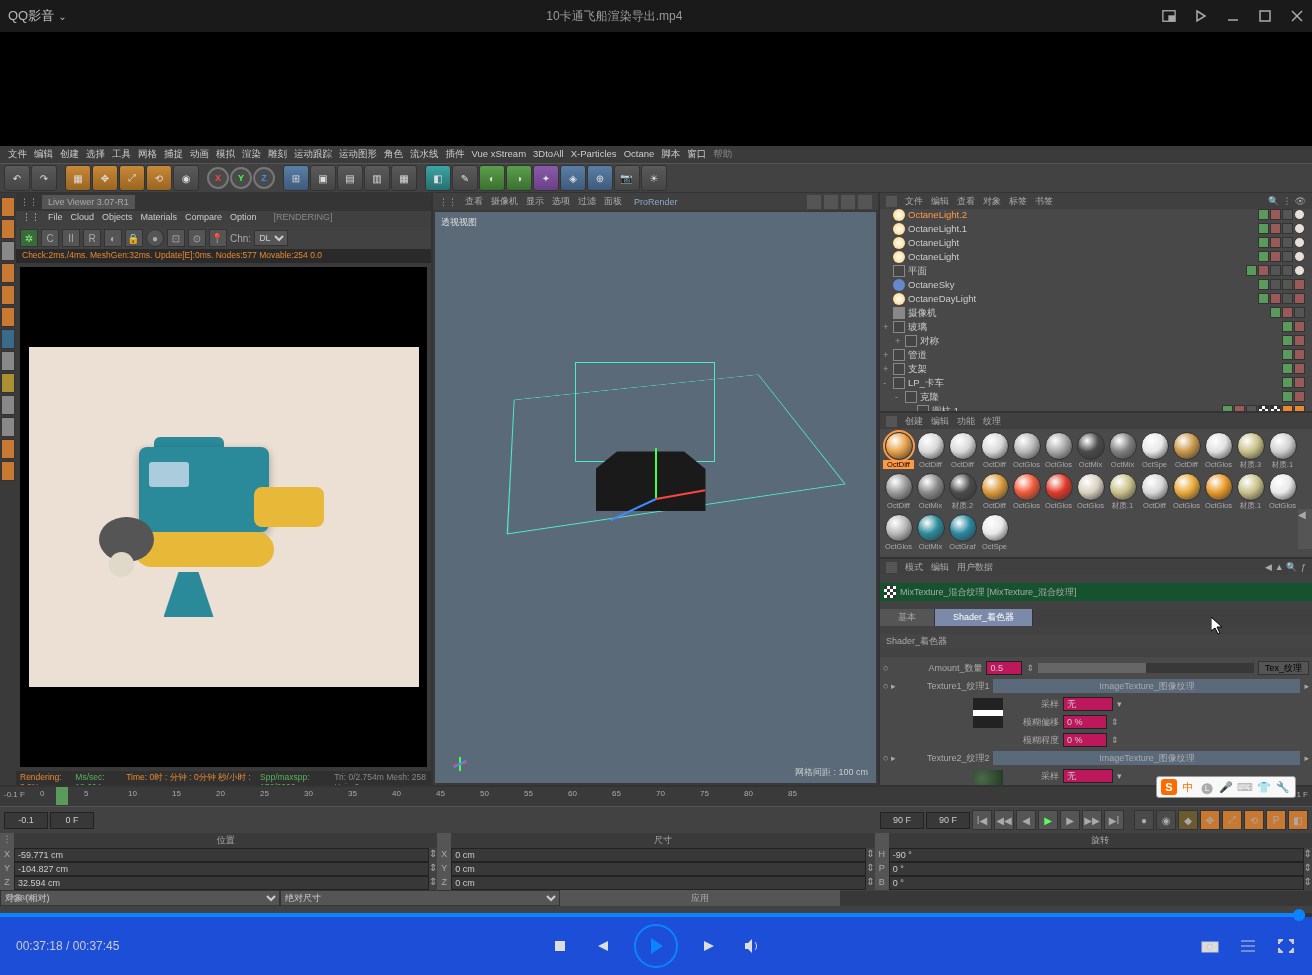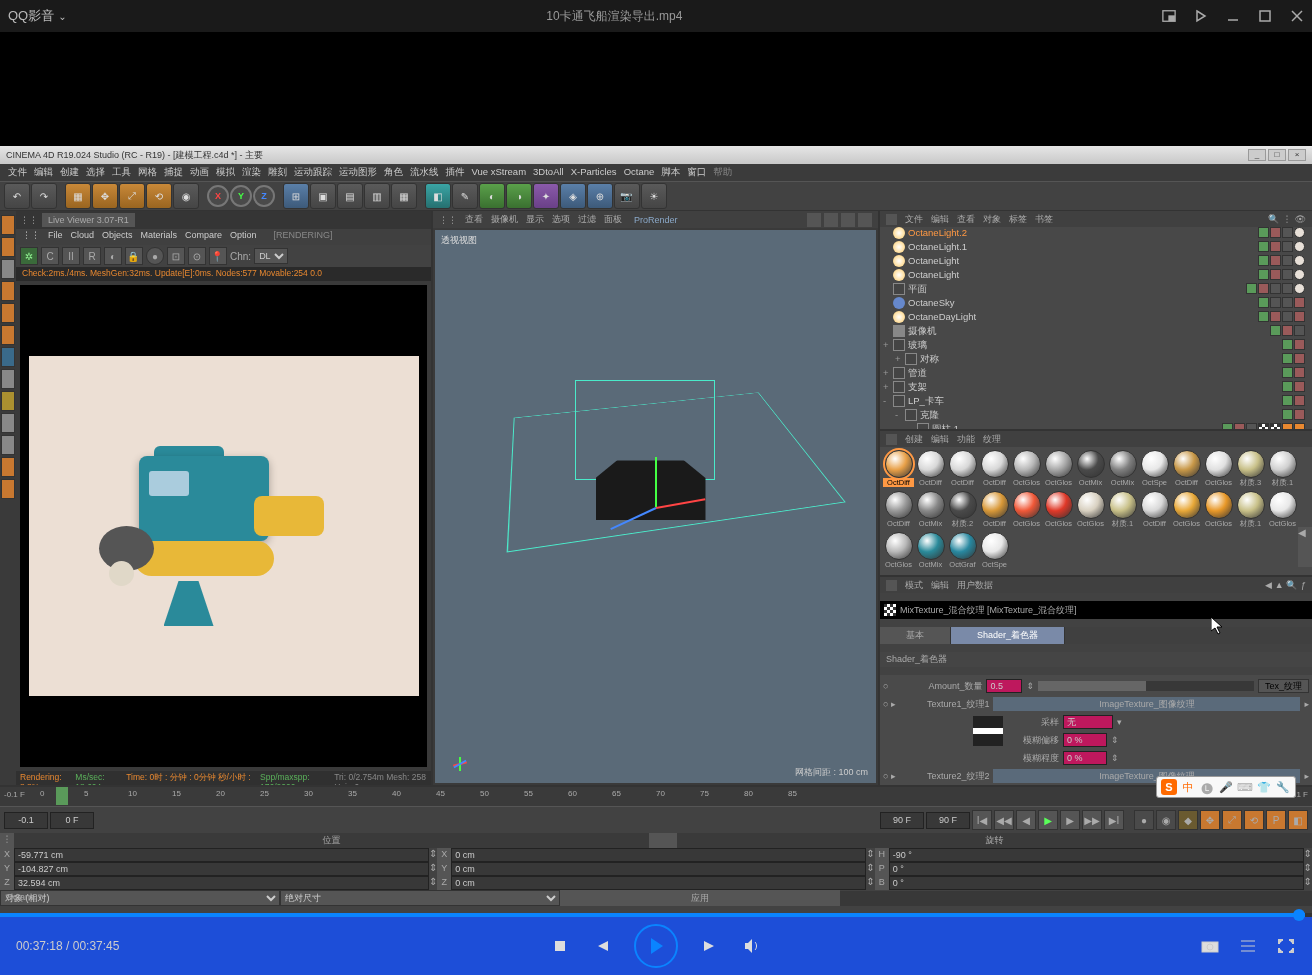--- a/index.html
+++ b/index.html
@@ -103,24 +103,24 @@
 .mat-panel{height:230px;display:flex;flex-direction:column;border-bottom:2px solid #333;}
 .mat-grid{flex:1;background:#4a4a4a;padding:3px;display:flex;flex-wrap:wrap;align-content:flex-start;gap:1px;overflow:hidden;position:relative;}
 .mat-item{width:31px;height:40px;display:flex;flex-direction:column;align-items:center;}
 .mat-ball{width:28px;height:28px;border-radius:50%;background:radial-gradient(circle at 35% 30%,#fff,#bbb 40%,#666);border:1px solid #333;}
 .mat-ball.sel{outline:2px solid #ff9944;}
 .mat-lbl{font-size:7.5px;color:#aaa;text-align:center;width:100%;overflow:hidden;white-space:nowrap;}
 .mat-lbl.sel{background:#ff9944;color:#000;}
 .expand-tab{position:absolute;right:0;top:80px;width:14px;height:40px;background:#555;}
 
 .attr-panel{flex:1;display:flex;flex-direction:column;gap:8px;}
-.attr-head{height:18px;background:#000000;font-size:9px;display:flex;align-items:center;padding:0 4px;gap:4px;}
+.attr-head{height:18px;background:#14532d;font-size:9px;display:flex;align-items:center;padding:0 4px;gap:4px;}
 .attr-head .chk{width:12px;height:12px;background:repeating-conic-gradient(#fff 0 90deg,#333 90deg 180deg);background-size:6px 6px;}
 .attr-tabs{height:17px;background:#404040;display:flex;font-size:9px;}
-.attr-tab{padding:2px 26px;background:#555;border-right:1px solid #333;}
+.attr-tab{padding:2px 18px;background:#555;border-right:1px solid #333;}
 .attr-tab.act{background:#7a8aa8;color:#fff;}
 .attr-sub{height:15px;background:#454545;padding:1px 6px;font-size:9px;}
 .attr-body{flex:1;background:#4a4a4a;padding:3px;font-size:9px;}
 .attr-row{display:flex;align-items:center;height:16px;gap:4px;margin-bottom:2px;}
 .attr-row .albl{width:90px;text-align:right;padding-left:6px;}
 .attr-row .s-albl{width:50px;text-align:right;}
 .attr-row input[type=text]{height:14px;background:#be185d;border:1px solid #222;color:#ccc;font-size:9px;padding:0 3px;}
 .attr-row .slider{flex:1;height:10px;background:#383838;position:relative;}
 .attr-row .slider .fill{position:absolute;left:0;top:0;bottom:0;background:#666;}
 .attr-row .btn-tex{height:14px;background:#555;border:1px solid #333;padding:0 6px;font-size:9px;margin-left:auto;}
@@ -203,28 +203,20 @@
         <svg width="14" height="14" viewBox="0 0 14 14">
           <line x1="2" y1="2" x2="12" y2="12"></line>
           <line x1="12" y1="2" x2="2" y2="12"></line>
         </svg>
       </div>
   </div>
 </div>
 
 <div class="video-area">
 <div class="c4d">
-  <div class="c4d-titlebar">
-    <span>CINEMA 4D R19.024 Studio (RC - R19) - [建模工程.c4d *] - 主要</span>
-    <div class="wbtns">
-          <div class="wbtn">_</div>
-          <div class="wbtn">□</div>
-          <div class="wbtn">×</div>
-        </div>
-  </div>
   <div class="c4d-menubar" id="c4d-menubar">
         <span>文件</span>
         <span>编辑</span>
         <span>创建</span>
         <span>选择</span>
         <span>工具</span>
         <span>网格</span>
         <span>捕捉</span>
         <span>动画</span>
         <span>模拟</span>
@@ -843,20 +835,21 @@
       <div class="pb org">⤢</div>
       <div class="pb org">⟲</div>
       <div class="pb org">P</div>
       <div class="pb org">◧</div>
     </div>
     <div class="coord-bar">
       <div class="coord-head">
         <div style="width:14px;flex:0 0 14px;background:#555;">⋮</div>
         <div>位置</div>
         <div style="width:14px;flex:0 0 14px;background:#555;"></div>
+        <div>尺寸</div>
         <div style="width:14px;flex:0 0 14px;background:#555;"></div>
         <div>旋转</div>
       </div>
       <div class="coord-row">
             <div class="cl">X</div>
             <input value="-59.771 cm" style="">
             <span>⇕</span>
             <div class="cl">X</div>
             <input value="0 cm" style="">
             <span>⇕</span>

